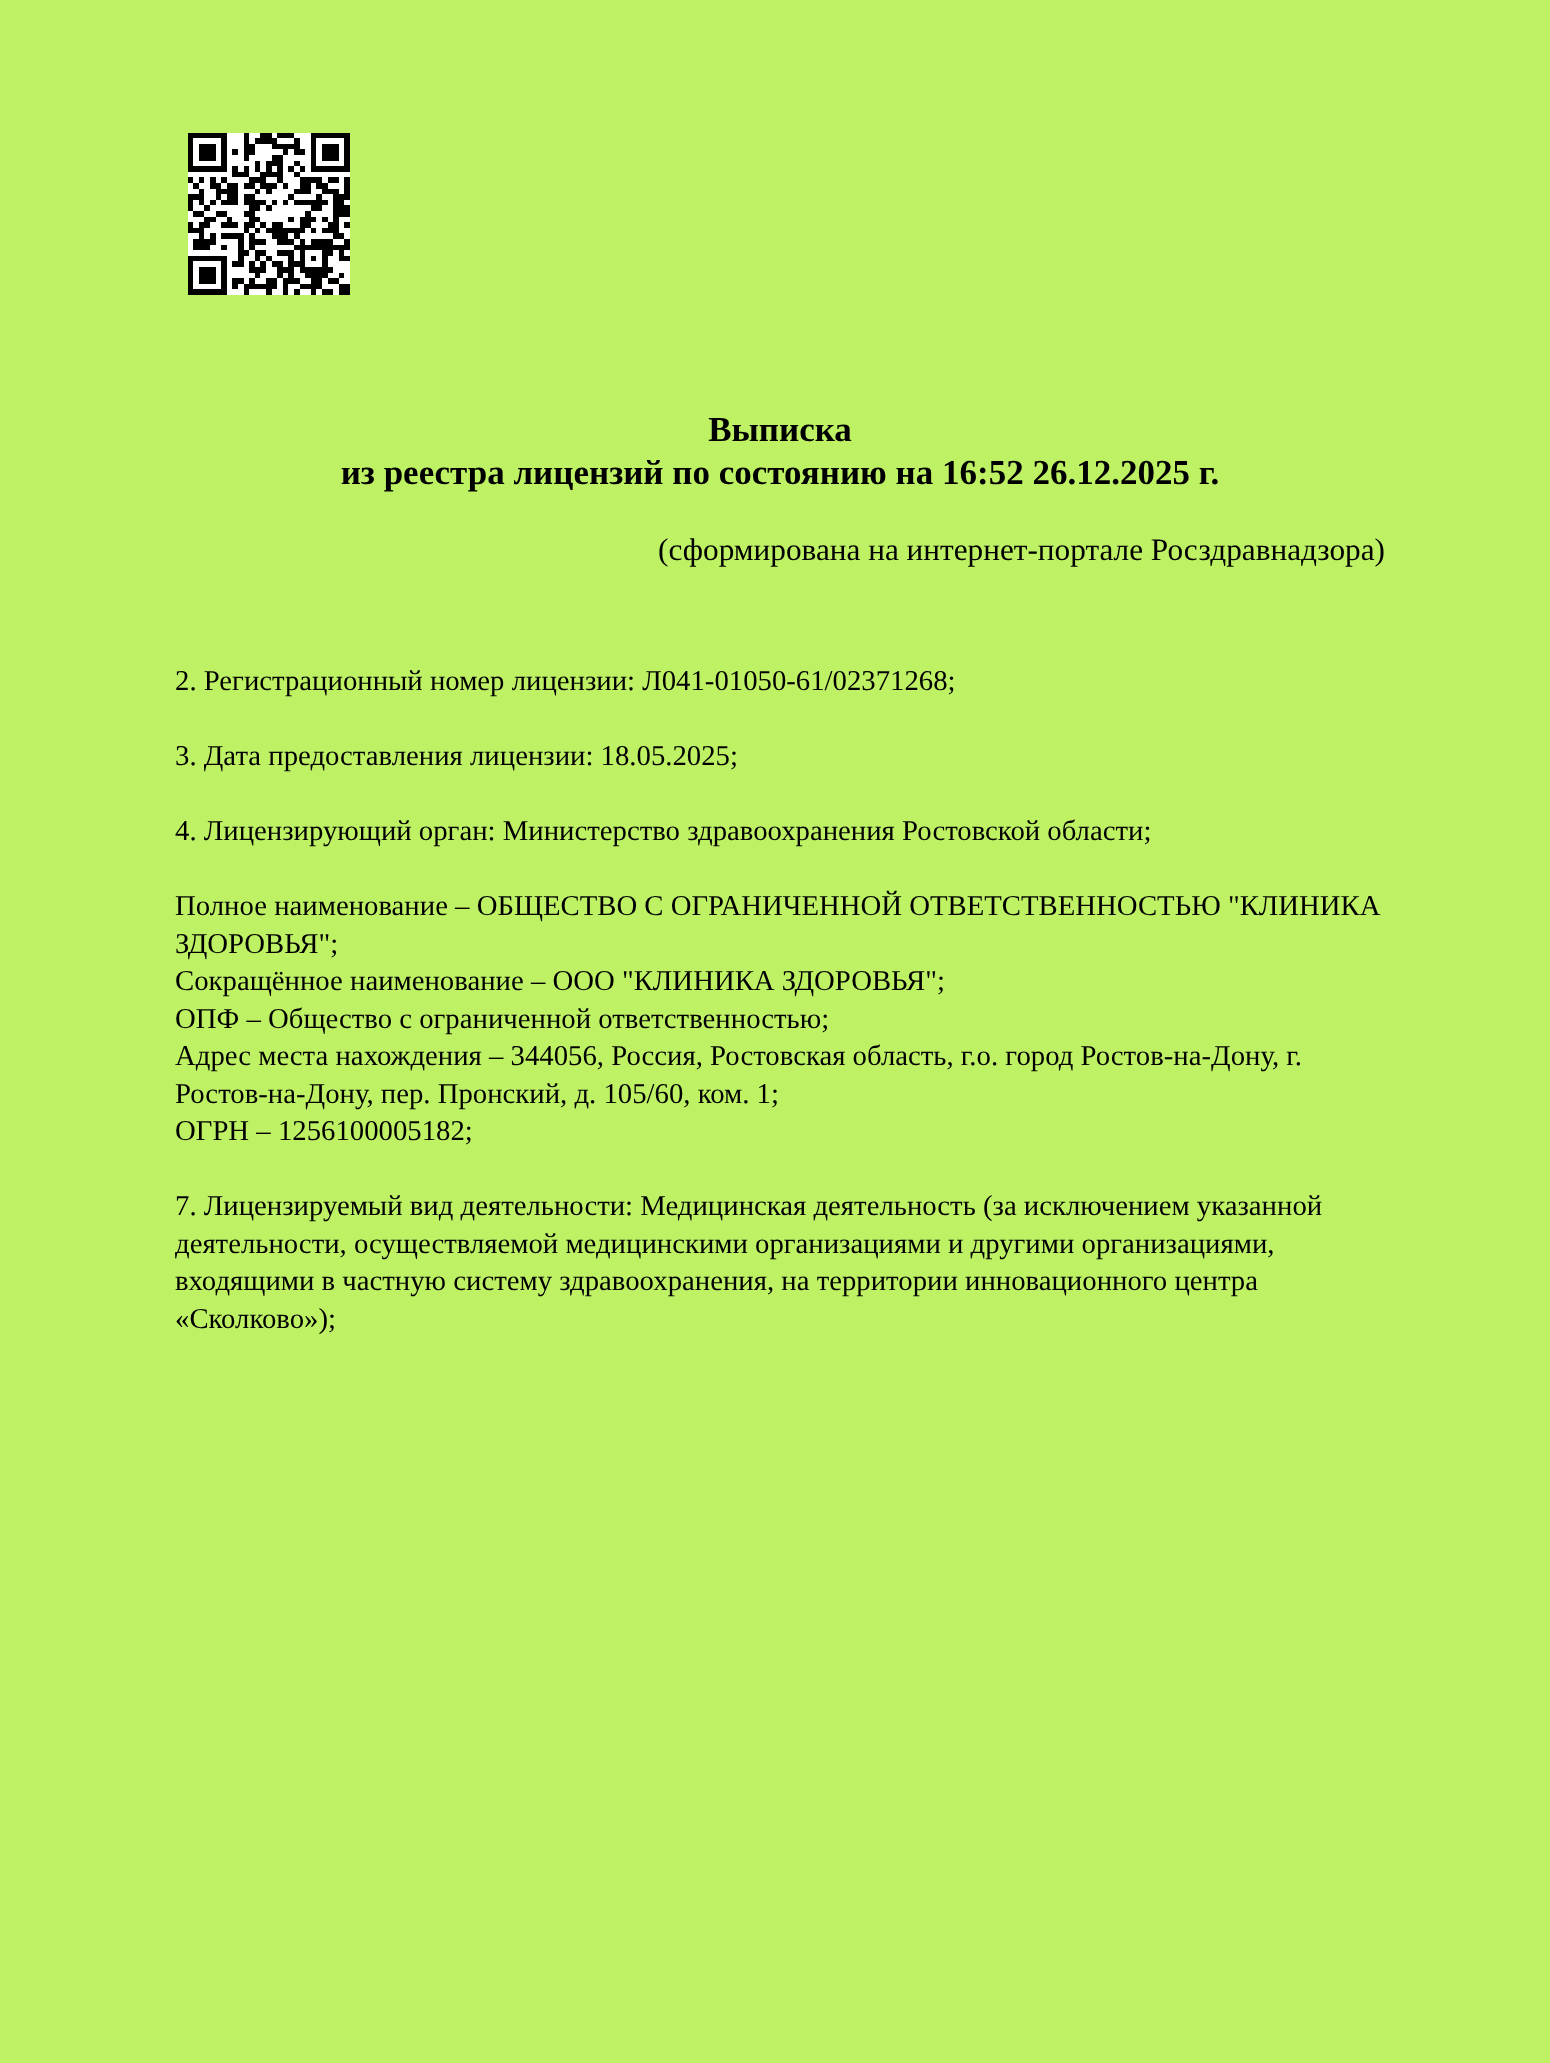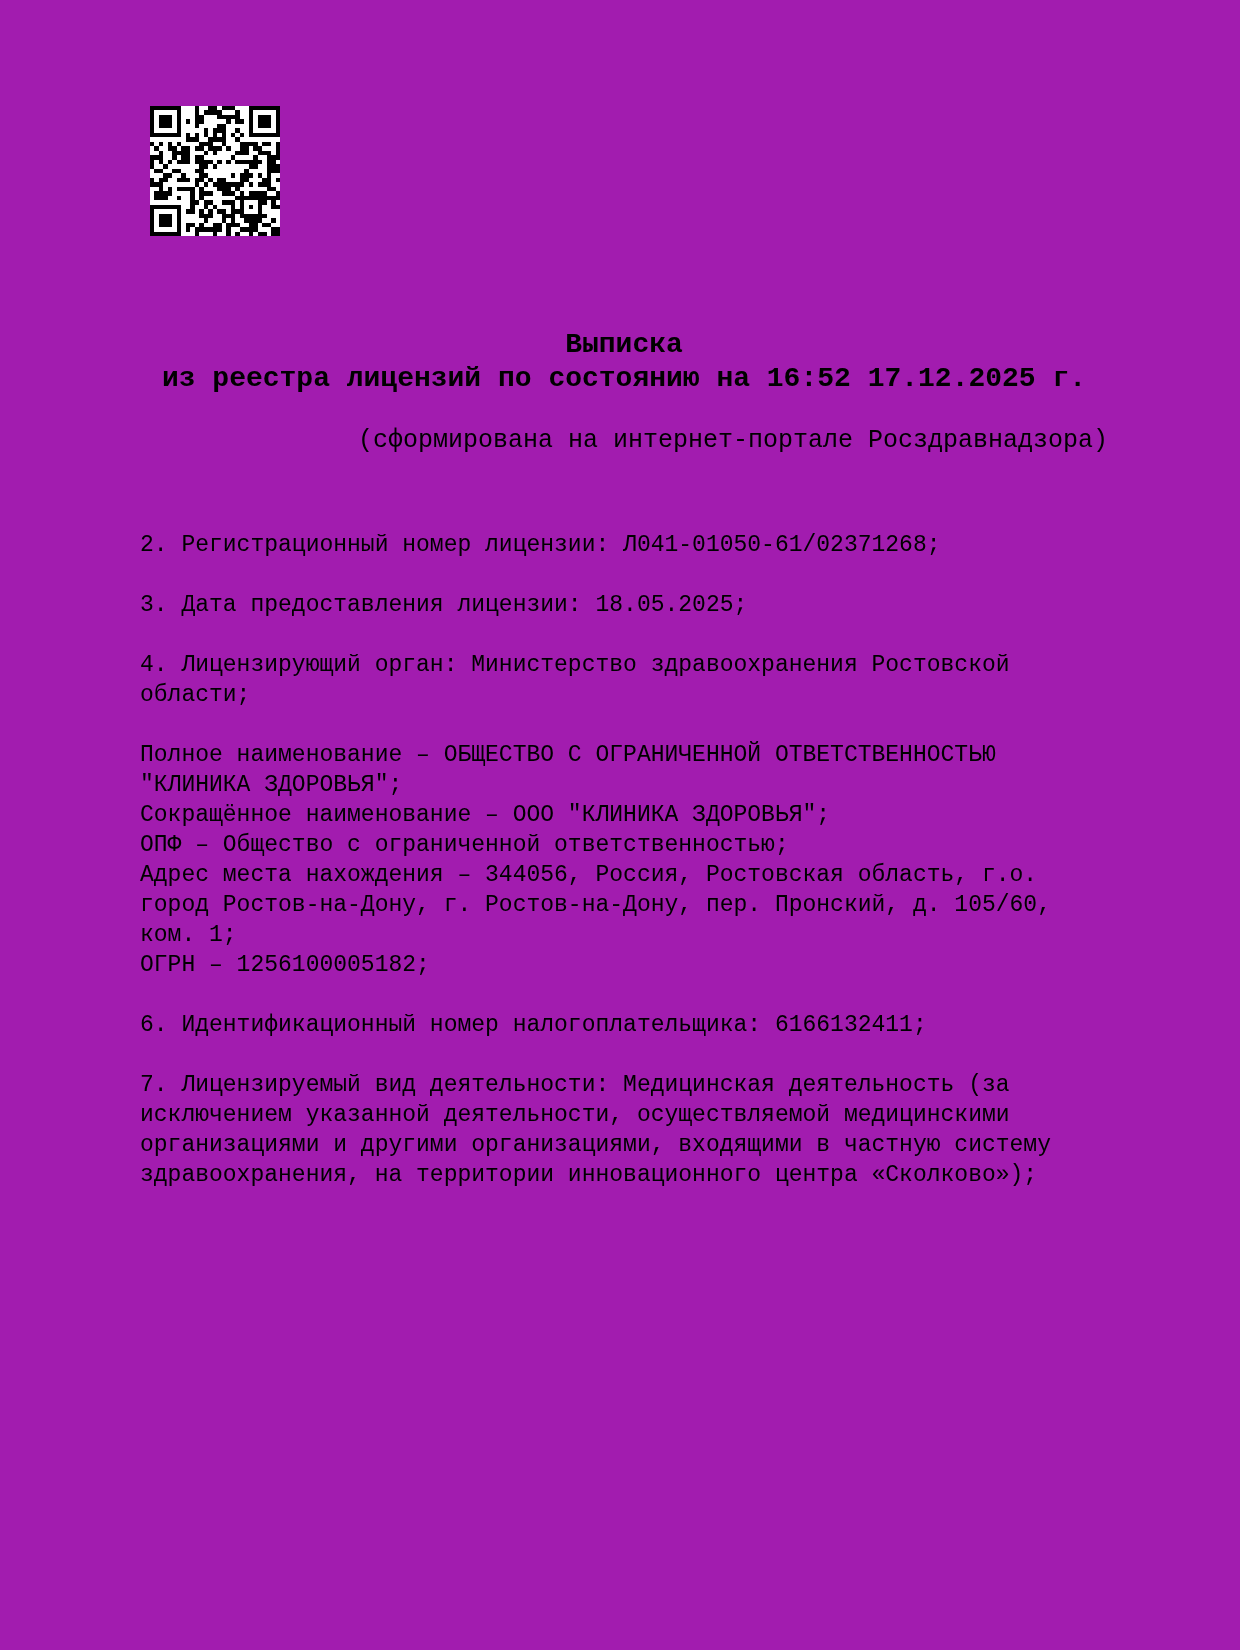--- a/index.html
+++ b/index.html
@@ -4,23 +4,23 @@
 <style>
   html, body {
     margin: 0;
     padding: 0;
     background: #ffffff;
   }
   .page {
     position: relative;
     width: 1240px;
     height: 1650px;
-    background: #a21caf;
+    background: #bef264;
     color: #000000;
-    font-family: Liberation Mono, monospace;
+    font-family: Liberation Serif, serif;
     overflow: hidden;
   }
   .qr {
     position: absolute;
     left: 150px;
     top: 106px;
     width: 130px;
     height: 130px;
   }
   .content {
@@ -479,21 +479,21 @@
       <rect x="24" y="28" width="1" height="1" fill="#000000"></rect>
       <rect x="25" y="28" width="1" height="1" fill="#000000"></rect>
       <rect x="27" y="28" width="1" height="1" fill="#000000"></rect>
       <rect x="28" y="28" width="1" height="1" fill="#000000"></rect>
     </svg>
 
   <div class="content">
 
     <div class="title">
       <div>Выписка</div>
-      <div>из реестра лицензий по состоянию на 16:52 17.12.2025 г.</div>
+      <div>из реестра лицензий по состоянию на 16:52 26.12.2025 г.</div>
     </div>
 
     <div class="generated-note">(сформирована на интернет-портале Росздравнадзора)</div>
 
     <div class="doc-body">
 
 
       <p class="para">2. Регистрационный номер лицензии: Л041-01050-61/02371268;</p>
 
       <p class="para">3. Дата предоставления лицензии: 18.05.2025;</p>
@@ -502,20 +502,19 @@
 
 
       <div class="company-block">
         <div>Полное наименование – ОБЩЕСТВО С ОГРАНИЧЕННОЙ ОТВЕТСТВЕННОСТЬЮ "КЛИНИКА ЗДОРОВЬЯ";</div>
         <div>Сокращённое наименование – ООО "КЛИНИКА ЗДОРОВЬЯ";</div>
         <div>ОПФ – Общество с ограниченной ответственностью;</div>
         <div>Адрес места нахождения – 344056, Россия, Ростовская область, г.о. город Ростов-на-Дону, г. Ростов-на-Дону, пер. Пронский, д. 105/60, ком. 1;</div>
         <div>ОГРН – 1256100005182;</div>
       </div>
 
-      <p class="para">6. Идентификационный номер налогоплательщика: 6166132411;</p>
 
       <p class="para">7. Лицензируемый вид деятельности: Медицинская деятельность (за исключением указанной деятельности, осуществляемой медицинскими организациями и другими организациями, входящими в частную систему здравоохранения, на территории инновационного центра «Сколково»);</p>
 
 
     </div>
   </div>
 </div>
 
 </body></html>

